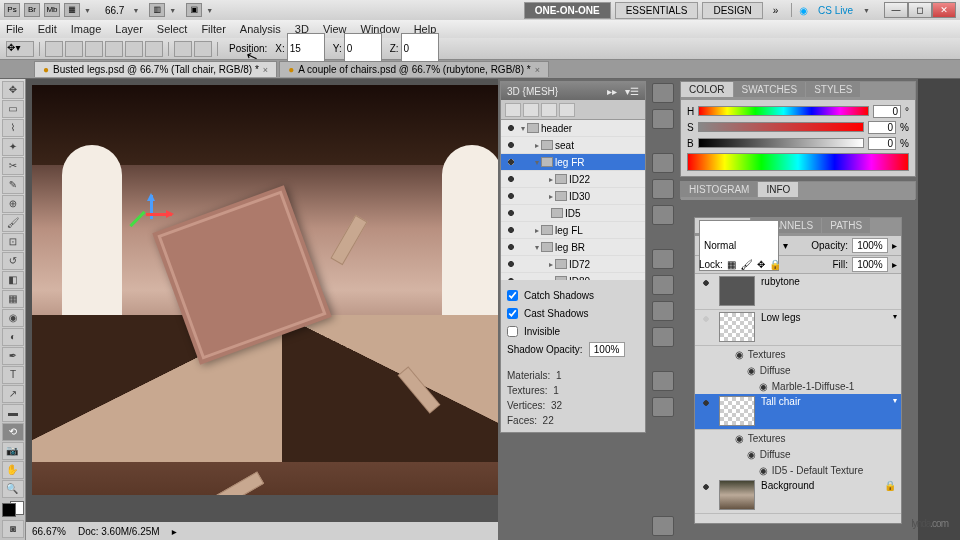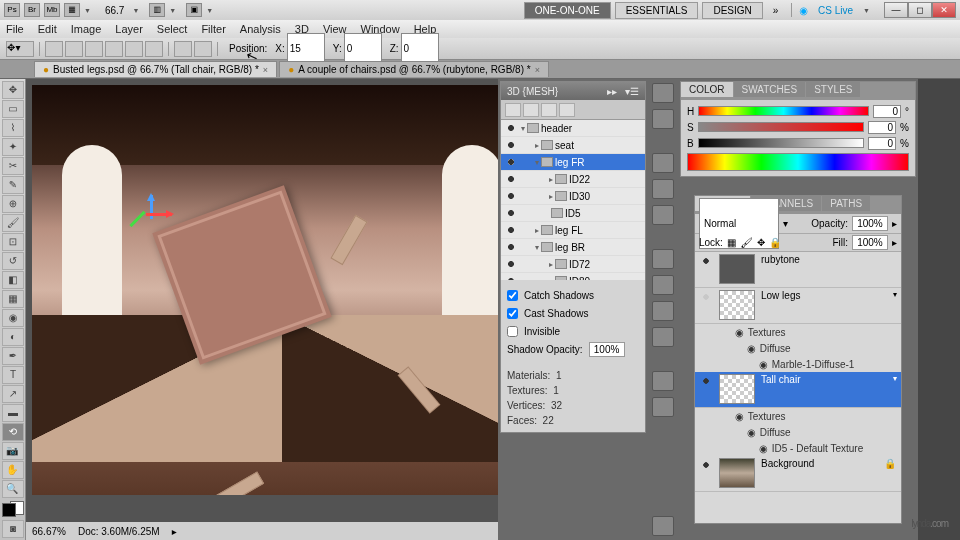--- a/index.html
+++ b/index.html
@@ -2,21 +2,21 @@
 <html><head>
 <meta charset="utf-8">
 <style>
 *{margin:0;padding:0;box-sizing:border-box;font-family:Tahoma,Arial,sans-serif;font-size:10px;user-select:none}
 body{background:#464646;width:960px;height:540px;overflow:hidden;position:relative}
 .top-bar{height:20px;background:linear-gradient(#e8e8e8,#d0d0d0);display:flex;align-items:center;padding:0 4px;gap:4px}
 .top-bar .ico{width:16px;height:14px;background:#bbb;border:1px solid #888;font-size:8px;text-align:center;line-height:12px}
 .zoom-disp{font-size:10px;padding:0 4px}
 .drop-arrow{font-size:7px;color:#555;margin-right:6px}
 .workspace-btn{padding:2px 10px;background:#d5d5d5;border:1px solid #999;font-size:10px}
-.workspace-btn.active{background:#6a6a6a;color:#fff;font-weight:normal}
+.workspace-btn.active{background:#6a6a6a;color:#fff;font-weight:bold}
 .cs-live{color:#0088cc;font-size:10px;padding:0 6px}
 .win-btns{display:flex;gap:0;margin-left:4px}
 .win-btn{width:24px;height:16px;background:linear-gradient(#eee,#ccc);border:1px solid #888;text-align:center;font-size:9px;line-height:14px}
 .win-btn.close{background:linear-gradient(#e88,#c44);color:#fff}
 .menu-bar{height:18px;background:linear-gradient(#f0f0f0,#d8d8d8);display:flex;align-items:center;padding:0 6px;gap:14px;color:#222}
 .menu-bar span{font-size:11px}
 .options-bar{height:22px;background:linear-gradient(#e0e0e0,#c8c8c8);display:flex;align-items:center;padding:0 6px;gap:2px;border-bottom:1px solid #888}
 .opt-ico{width:18px;height:16px;background:#ccc;border:1px solid #999}
 .pos-label{font-size:10px;margin-left:6px}
 .pos-field{width:38px;height:32px;background:#fff;border:1px solid #888;font-size:10px;padding:0 2px}
@@ -392,20 +392,26 @@
           </div>
         <div class="hsb-row">
             <span>B</span>
             <div class="hsb-slider hsb-b"></div>
             <span class="hsb-val">0</span>
             <span>%</span>
           </div>
         <div class="spectrum"></div>
       </div>
     </div>
+    <div class="color-panel" style="height:18px">
+      <div class="ptabs">
+        <div class="ptab">HISTOGRAM</div>
+        <div class="ptab act">INFO</div>
+      </div>
+    </div>
     <div class="layers-panel">
       <div class="ptabs">
         <div class="ptab act">LAYERS</div>
         <div class="ptab">CHANNELS</div>
         <div class="ptab">PATHS</div>
       </div>
       <div class="layer-opts">
         <span class="blend-sel">Normal</span>
           <span>▾</span>
         <div style="flex:1"></div>

